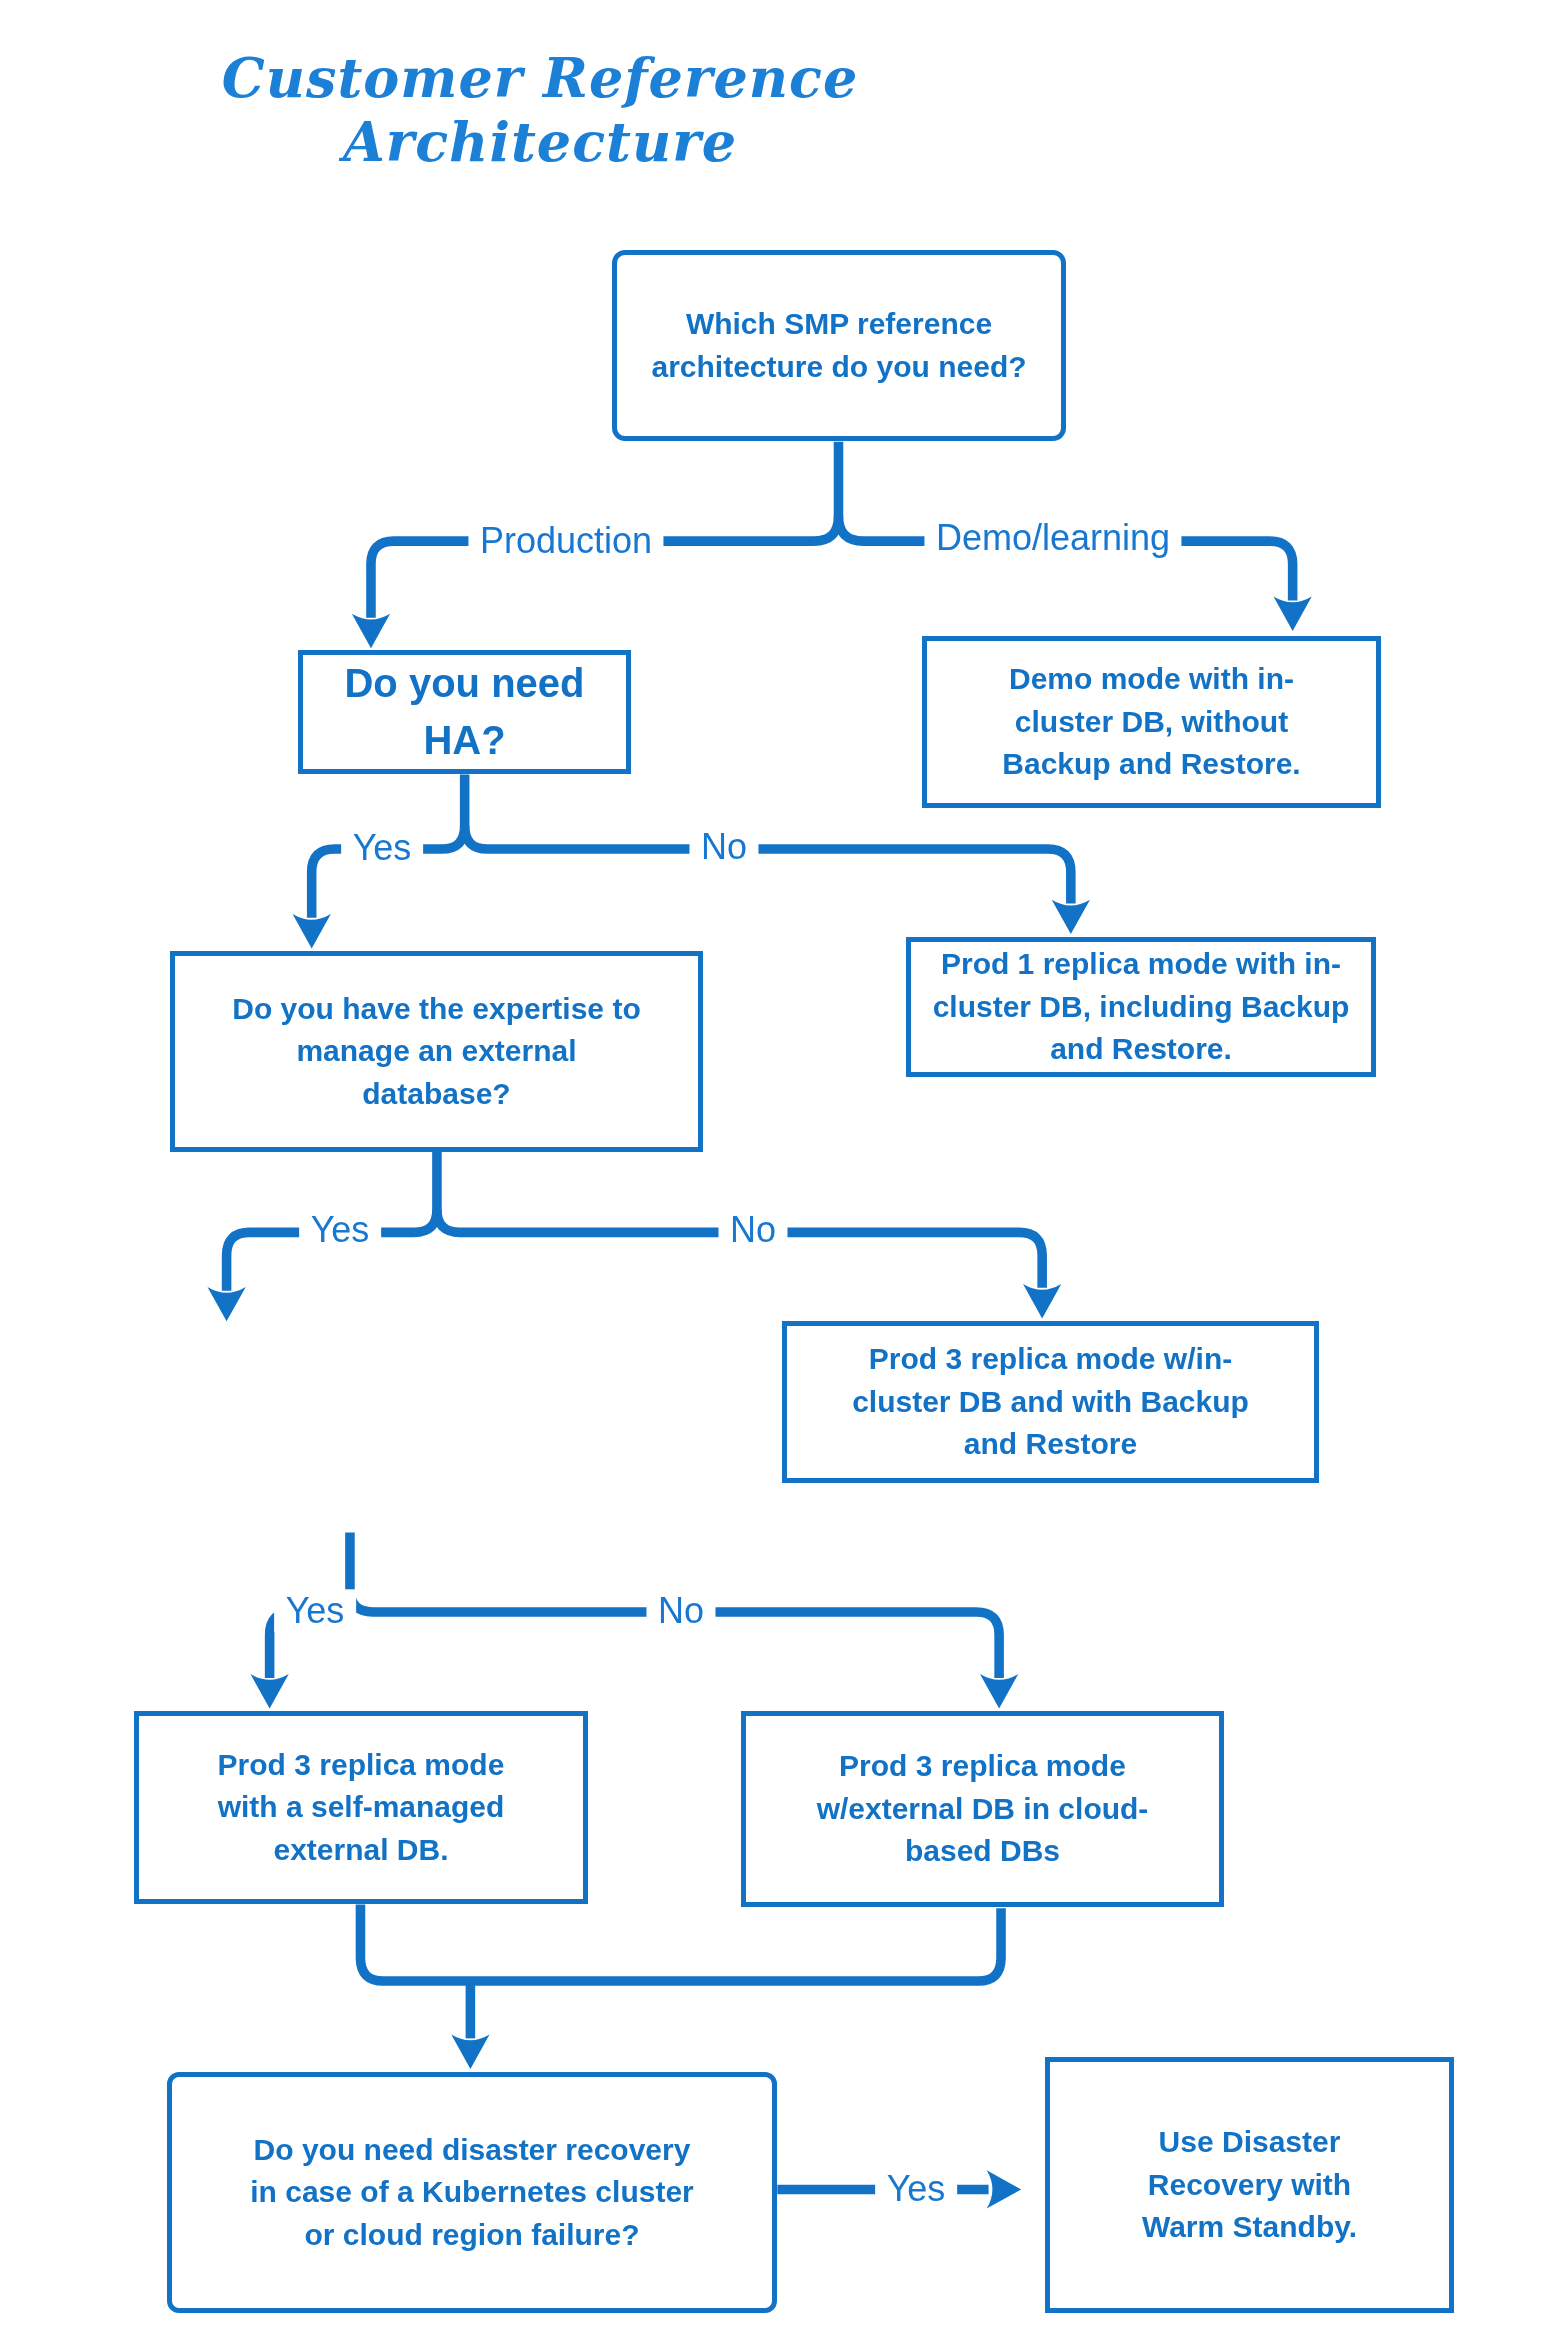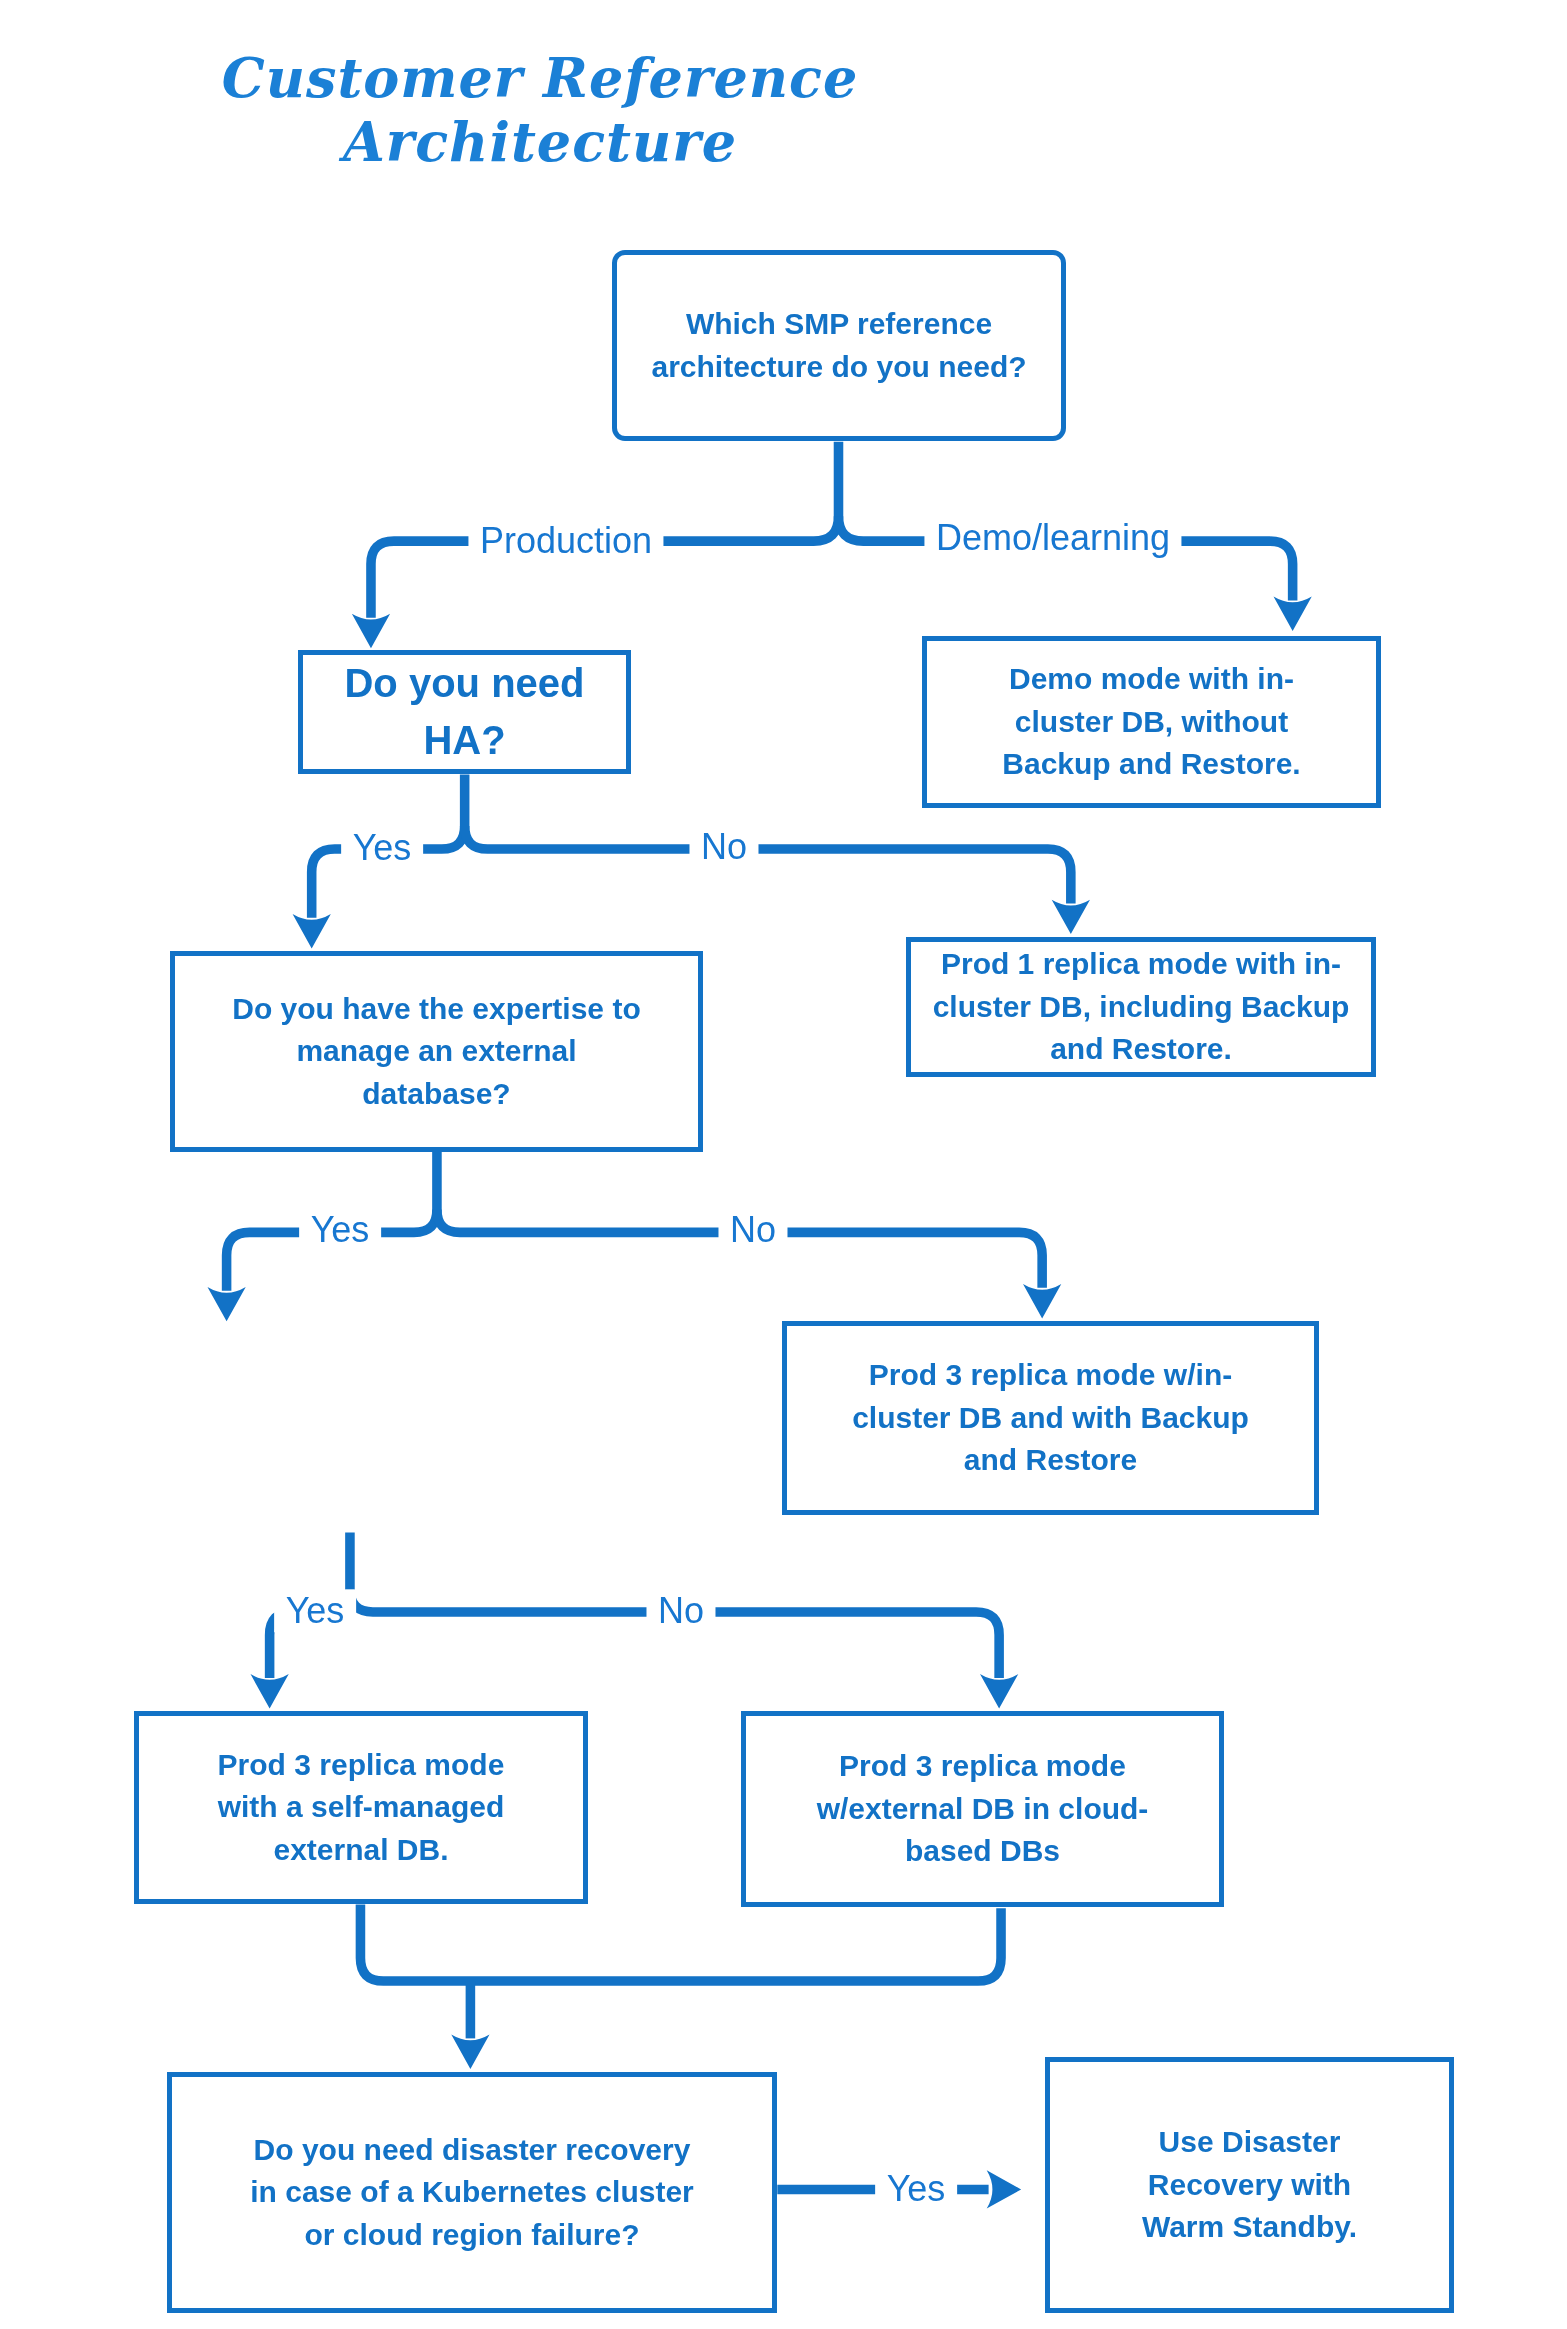--- a/index.html
+++ b/index.html
@@ -88,33 +88,33 @@
 
   <div class="node" style="left:922px;top:636px;width:459px;height:172px;padding:0 33px;">
     <span>Demo mode with in-cluster DB, without Backup and Restore.</span>
   </div>
 
   <div class="node" style="left:906px;top:937px;width:470px;height:140px;padding:0 19px;">
     <span>Prod 1 replica mode with in-cluster DB, including Backup and Restore.</span>
   </div>
 
 
-  <div class="node" style="left:782px;top:1321px;width:537px;height:194px;padding:0 62px;">
+  <div class="node" style="left:782px;top:1321px;width:537px;height:162px;padding:0 62px;">
     <span>Prod 3 replica mode w/in-cluster DB and with Backup and Restore</span>
   </div>
 
   <div class="node" style="left:134px;top:1711px;width:454px;height:193px;padding:0 48px;">
     <span>Prod 3 replica mode with a self-managed external DB.</span>
   </div>
 
   <div class="node" style="left:741px;top:1711px;width:483px;height:196px;padding:0 43px;">
     <span>Prod 3 replica mode w/external DB in cloud-based DBs</span>
   </div>
 
-  <div class="node" style="left:167px;top:2072px;width:610px;height:241px;padding:0 65px;">
+  <div class="node" style="left:167px;top:2072px;width:610px;height:241px;padding:0 65px;border-radius:12px;">
     <span>Do you need disaster recovery in case of a Kubernetes cluster or cloud region failure?</span>
   </div>
 
   <div class="node" style="left:1025px;top:2057px;width:409px;height:256px;padding:0 62px;margin-left:20px;">
     <span>Use Disaster Recovery with Warm Standby.</span>
   </div>
 
   <span class="edge-label" style="left:566px;top:541px;">Production</span>
   <span class="edge-label" style="left:1053px;top:538px;">Demo/learning</span>
   <span class="edge-label" style="left:382px;top:848px;">Yes</span>

